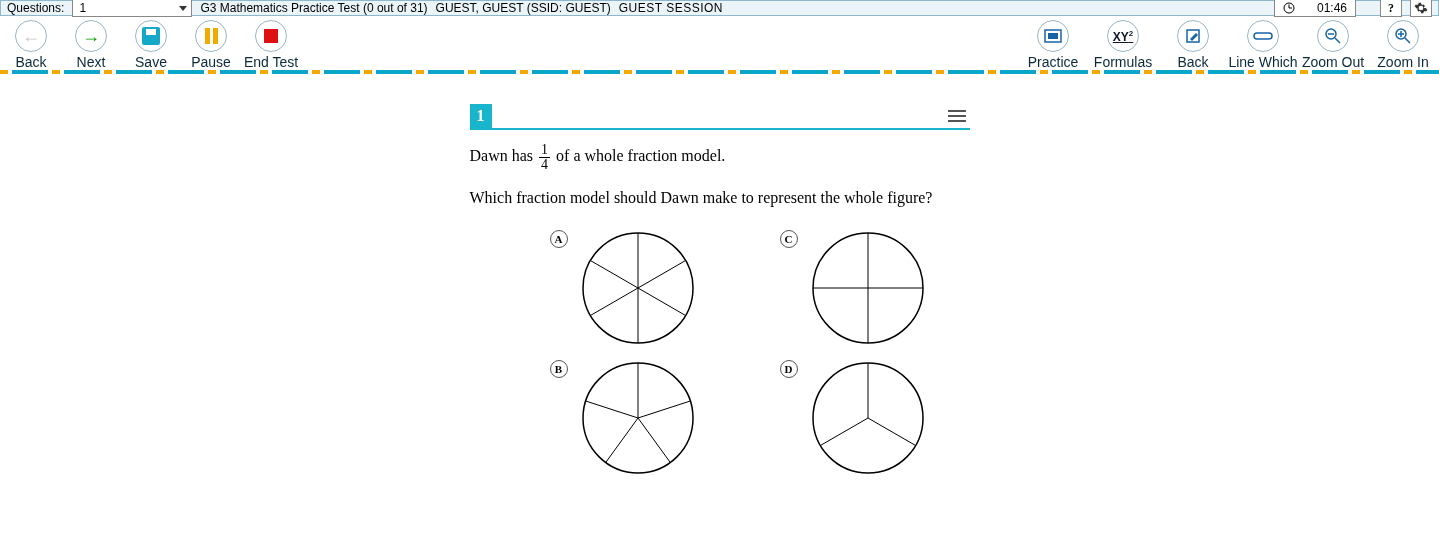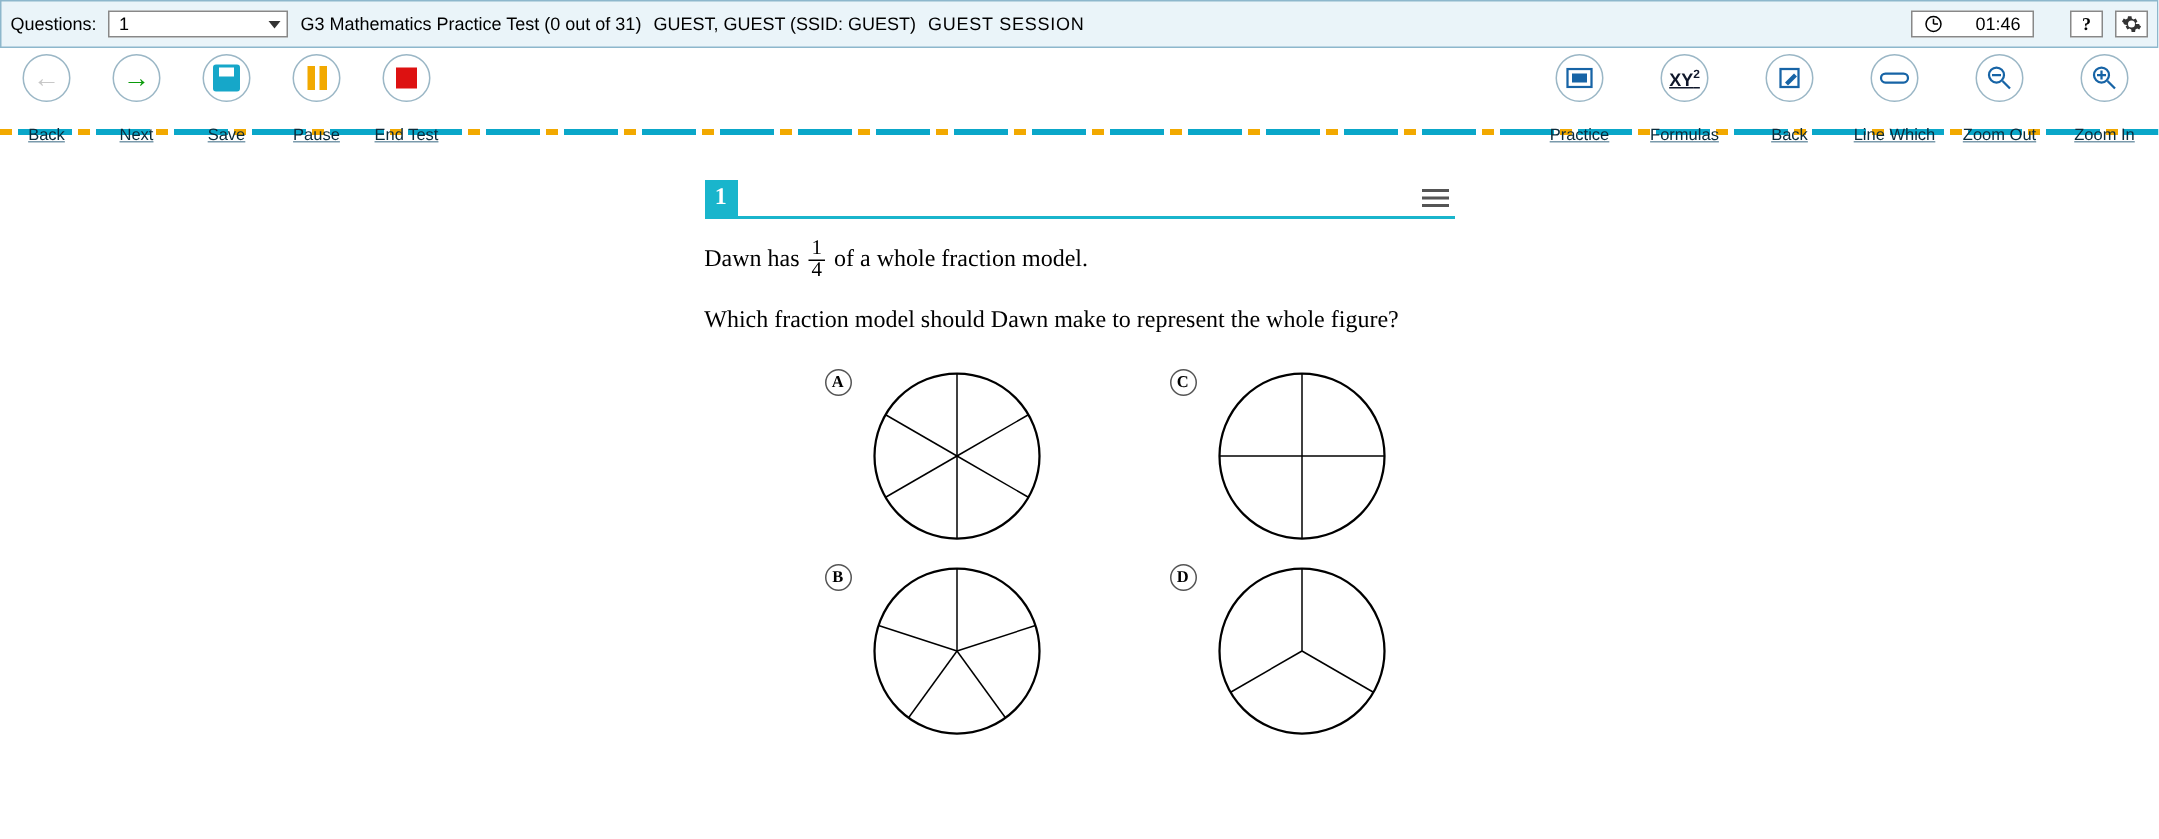--- a/index.html
+++ b/index.html
@@ -1,19 +1,19 @@
 <!DOCTYPE html>
 <html><head>
 <meta charset="utf-8">
 <style>
   * { box-sizing: border-box; }
   html,body { margin:0; padding:0; font-family: Arial, Helvetica, sans-serif; font-size:12px; color:#000; background:#fff; }
   
   .header {
-    display:flex; align-items:center; height:32px; padding:0 6px;
+    display:flex; align-items:center; height:16px; padding:0 6px;
     background:#eaf4f9; border:1px solid #8db7cc; gap:8px;
   }
   .header .qlabel { font-size:12px; }
   .qselect {
     display:flex; align-items:center; gap:4px;
     border:1px solid #888; background:#fff; height:18px; padding:0 4px 0 6px; min-width:120px;
     justify-content:space-between;
   }
   .caret-down { width:0;height:0;border-left:4px solid transparent;border-right:4px solid transparent;border-top:5px solid #333; }
   .session-text { letter-spacing:0.5px; }
@@ -29,21 +29,21 @@
     display:flex; align-items:flex-start; height:54px; padding:4px 8px 0 8px; position:relative;
   }
   .tb-left, .tb-right { display:flex; gap:14px; }
   .tb-right { margin-left:auto; }
   .tb-item { display:flex; flex-direction:column; align-items:center; width:46px; }
   .tb-item.small { width:56px; }
   .tb-circle {
     width:32px; height:32px; border-radius:50%; border:1.5px solid #9bb7c6; background:#fff;
     display:flex; align-items:center; justify-content:center;
   }
-  .tb-label { font-size:11px; color:#0a2a3a; margin-top:16px; white-space:nowrap; text-decoration:underline; text-decoration-color:#7a9aac; text-underline-offset:1px;}
+  .tb-label { font-size:14px; color:#0a2a3a; margin-top:2px; white-space:nowrap; text-decoration-color:#7a9aac; text-underline-offset:1px;}
   .arrow-left { font-size:18px; color:#c8c8c8; font-weight:bold; }
   .arrow-right { font-size:18px; color:#0a9b0a; font-weight:bold; }
   .save-icon { width:18px;height:18px;background:#16a7c9;border-radius:2px;position:relative; }
   .save-icon::after{content:"";position:absolute;top:2px;left:4px;width:10px;height:6px;background:#fff;}
   .pause-icon { display:flex; gap:3px; }
   .pause-icon span { width:5px; height:16px; background:#f2a900; }
   .stop-icon { width:14px; height:14px; background:#d11; }
   .mask-icon svg, .tool-icon svg { display:block; }
   .formula-txt { font-size:12px; color:#0f172a; font-weight:bold;text-decoration:underline; }
   .formula-txt sup { font-size:8px; }

